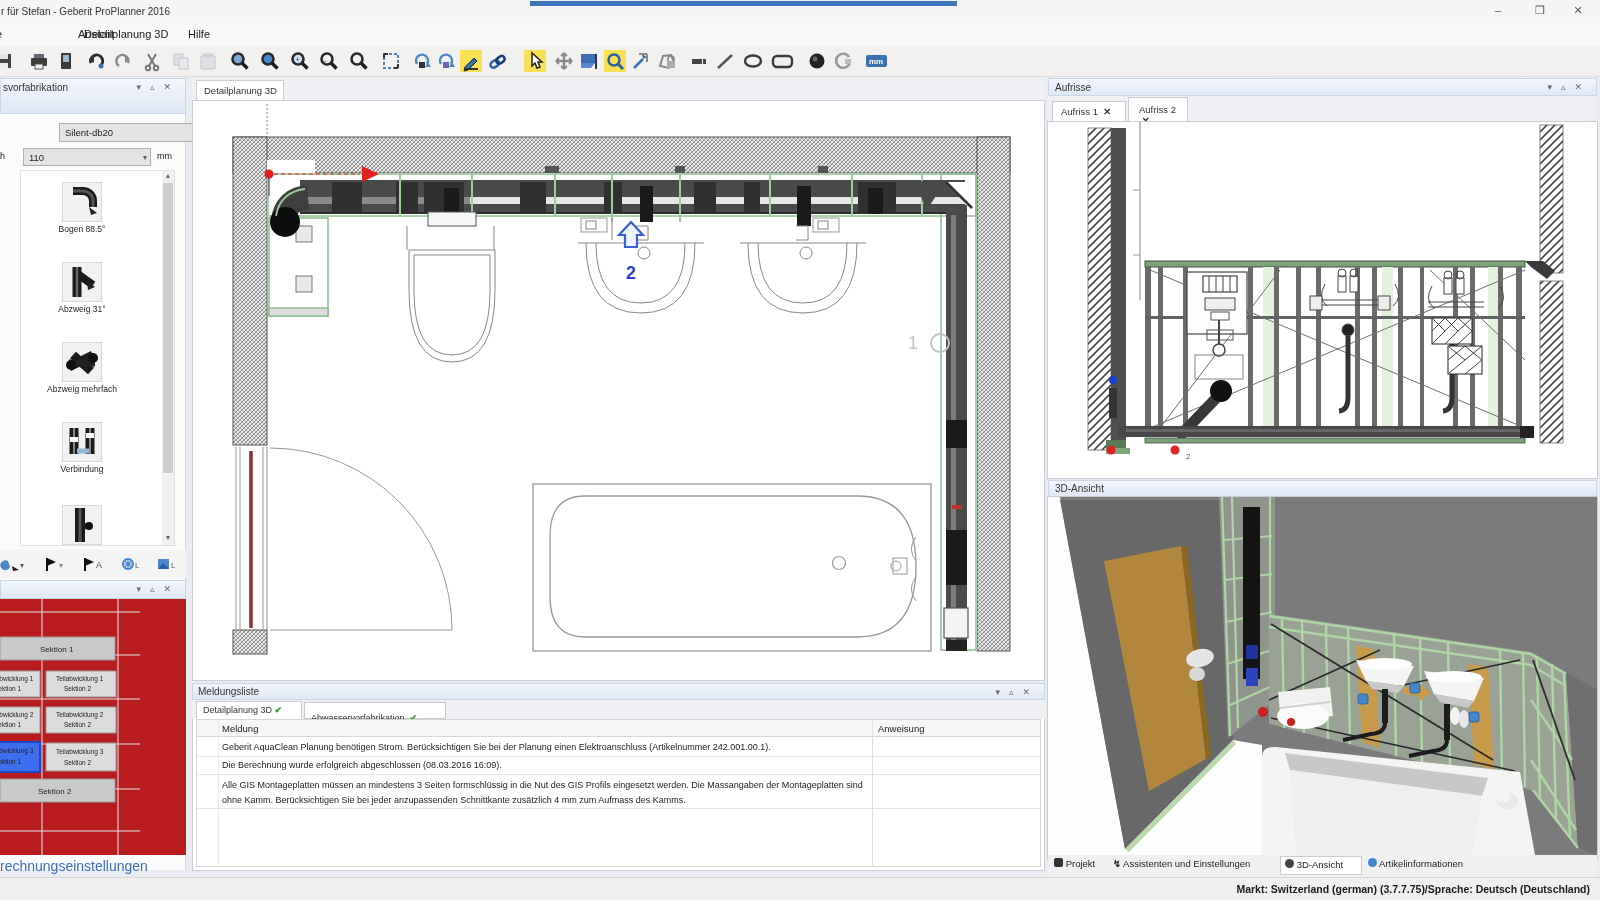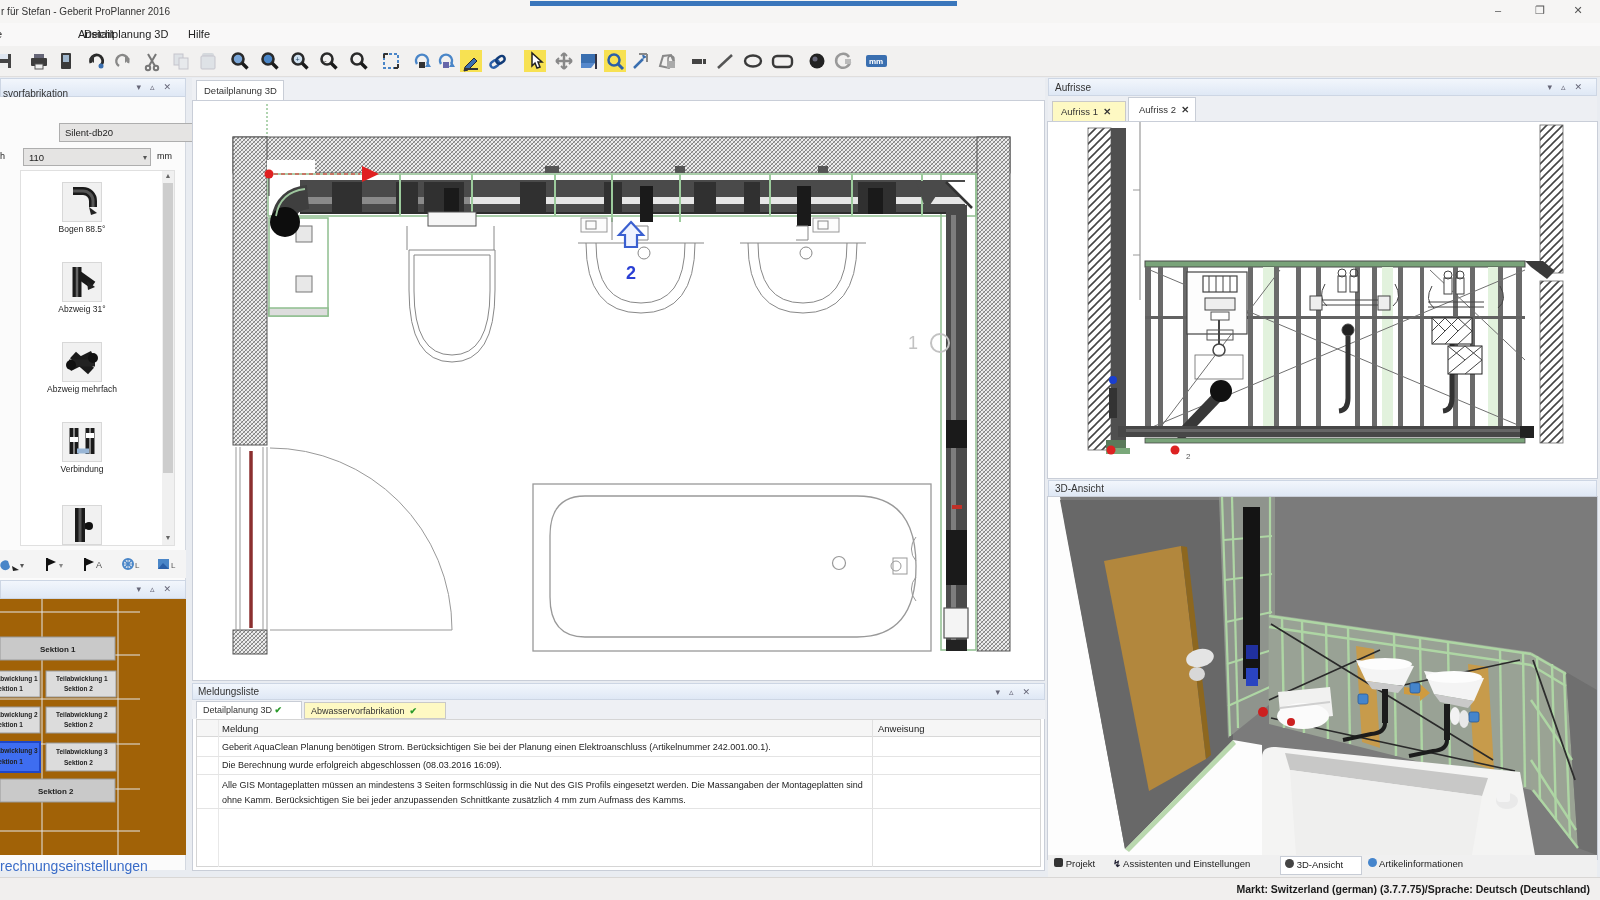--- a/index.html
+++ b/index.html
@@ -28,21 +28,21 @@
 
 #ctabbar { left:192px; top:78px; width:853px; height:22px; background:#eef0f4; }
 #ctab { left:196px; top:80px; width:88px; height:20px; background:#fff; border:1px solid #c8cdd6; border-bottom:none; font-size:9.5px; color:#333; padding:4px 0 0 7px; }
 #canvas { left:192px; top:100px; width:853px; height:581px; background:#fff; border:1px solid #c9ced8; }
 
 #meld { left:192px; top:683px; width:853px; height:188px; background:#fff; border:1px solid #c9ced8; }
 
 #aufpanel { left:1048px; top:78px; width:549px; height:400px; background:#fff; }
 #a3dpanel { left:1048px; top:480px; width:549px; height:397px; background:#fff; }
 .seltab { background:#fff; border:1px solid #c8cdd6; border-bottom:1px solid #fff; }
-.graytab { background:#fef9c3; border:1px solid #c9c9c9; }
+.graytab { background:#ffffff; border:1px solid #c9c9c9; }
 
 #statusbar { left:0; top:877px; width:1600px; height:23px; background:#f1efee; border-top:1px solid #d9d7d5; }
 #stattext { right:10px; top:883px; font-size:10.5px; color:#1a1a1a; font-weight:bold; }
 </style>
 </head>
 <body>
 
 <div class="abs" id="titlebar"></div>
 <div class="abs" id="titletext">r für Stefan - Geberit ProPlanner 2016</div>
 <div class="abs" id="bluebar"></div>
@@ -211,21 +211,21 @@
         <path d="M6 -4 a7 7 0 1 0 1 5" fill="none" stroke="#999" stroke-width="2.5"></path>
         <rect x="2" y="-2" width="6" height="5" fill="#bbb"></rect>
       </g>
 
 <rect x="866" y="9" width="21" height="12" rx="2" fill="#3a6fb0"></rect>
 <text x="869" y="18" font-size="8" fill="#fff" font-weight="bold">mm</text>
 </svg>
 </div>
 
 <div class="abs" id="lpanel"></div>
-<div class="abs phead" style="left:0;top:78px;width:186px;height:19px;padding:9px 0 0 2px;">svorfabrikation<span class="pbtns">▾▵✕</span></div>
+<div class="abs phead" style="left:0;top:78px;width:186px;height:36px;padding:3px 0 0 2px;">svorfabrikation<span class="pbtns">▾▵✕</span></div>
 <div class="abs ddown" style="left:23px;top:123px;width:154px;height:19px;margin-left:36px;">Silent-db20<span class="ddarr">▾</span></div>
 <div class="abs" style="left:0px;top:151px;font-size:9px;color:#222;">h</div>
 <div class="abs ddown" style="left:23px;top:148px;width:128px;height:18px;">110<span class="ddarr">▾</span></div>
 <div class="abs" style="left:157px;top:151px;font-size:9px;color:#222;">mm</div>
 <div class="abs" style="left:20px;top:170px;width:155px;height:376px;background:#fff;border:1px solid #e0e0e0;"></div>
 
 <div class="abs" style="left:162px;top:171px;width:12px;height:374px;background:#f0f0f0;"></div>
 <div class="abs" style="left:163px;top:183px;width:10px;height:290px;background:#cdcdcd;"></div>
 <div class="abs" style="left:163px;top:172px;width:10px;height:10px;color:#666;font-size:7px;text-align:center;">▲</div>
 <div class="abs" style="left:163px;top:534px;width:10px;height:10px;color:#666;font-size:7px;text-align:center;">▼</div>
@@ -294,21 +294,21 @@
         <rect x="-6" y="-5" width="11" height="10" fill="#4a86c8"></rect>
         <path d="M-6 5 l5 -6 l6 6 z" fill="#2a5fa8"></path>
         <text x="7" y="4" font-size="8" fill="#555">L</text>
       </g>
 </svg>
 </div>
 
 <div class="abs phead" style="left:0;top:580px;width:186px;height:19px;">
     <span class="pbtns">▾▵✕</span>
   </div>
-<div class="abs" style="left:0;top:599px;width:186px;height:256px;background:#a16207;font-weight:bold;" id="llcontent">
+<div class="abs" style="left:0;top:599px;width:186px;height:256px;background:#b91c1c;" id="llcontent">
 <svg width="186" height="256" viewBox="0 0 186 256">
 <g stroke="#e3e6ea" stroke-width="1">
 <line x1="42" y1="0" x2="42" y2="256"></line>
 <line x1="118" y1="0" x2="118" y2="256"></line>
 <line x1="0" y1="13" x2="140" y2="13"></line>
 <line x1="0" y1="56" x2="140" y2="56"></line>
 <line x1="0" y1="100" x2="140" y2="100"></line>
 <line x1="0" y1="145" x2="140" y2="145"></line>
 <line x1="0" y1="190" x2="140" y2="190"></line>
 <line x1="0" y1="232" x2="140" y2="232"></line>
@@ -493,39 +493,39 @@
 <line x1="270" y1="630" x2="452" y2="630"></line>
 </g>
 <line x1="251" y1="451" x2="251" y2="628" stroke="#8b2f2f" stroke-width="3.5"></line>
 </svg>
 </div>
 
 <div class="abs" id="meld"></div>
 <div class="abs phead" style="left:192px;top:683px;width:853px;height:17px;padding:2px 0 0 5px;">Meldungsliste<span class="pbtns">▾▵✕</span></div>
 <div class="abs" style="left:192px;top:700px;width:853px;height:19px;background:#eef0f4;"></div>
 <div class="abs seltab" style="left:196px;top:701px;width:106px;height:18px;font-size:9px;color:#333;padding:3px 0 0 6px;">Detailplanung 3D <b style="color:#2a9a2a;">✔</b></div>
-<div class="abs graytab" style="left:304px;top:702px;width:142px;height:17px;font-size:9px;color:#333;padding:3px 0 0 6px;">Abwasservorfabrikation &nbsp;<b style="color:#2a9a2a;">✔</b></div>
+<div class="abs graytab" style="left:304px;top:702px;width:142px;height:17px;font-size:9px;color:#333;padding:10px 0 0 6px;">Abwasservorfabrikation &nbsp;<b style="color:#2a9a2a;">✔</b></div>
 <div class="abs" style="left:196px;top:719px;width:845px;height:148px;background:#fff;border:1px solid #d5d5d5;"></div>
 <div class="abs" style="left:197px;top:720px;width:843px;height:17px;background:#f6f6f6;border-bottom:1px solid #d8d8d8;"></div>
 <div class="abs" style="left:222px;top:723px;font-size:9.5px;color:#222;">Meldung</div>
 <div class="abs" style="left:878px;top:723px;font-size:9.5px;color:#222;">Anweisung</div>
 <div class="abs" style="left:872px;top:720px;width:1px;height:147px;background:#e0e0e0;"></div>
 <div class="abs" style="left:218px;top:720px;width:1px;height:147px;background:#e8e8e8;"></div>
 <div class="abs" style="left:222px;top:742px;width:648px;font-size:9px;color:#222;">Geberit AquaClean Planung benötigen Strom. Berücksichtigen Sie bei der Planung einen Elektroanschluss (Artikelnummer 242.001.00.1).</div>
 <div class="abs" style="left:197px;top:756px;width:843px;height:1px;background:#e4e4e4;"></div>
 <div class="abs" style="left:222px;top:760px;width:648px;font-size:9px;color:#222;">Die Berechnung wurde erfolgreich abgeschlossen (08.03.2016 16:09).</div>
 <div class="abs" style="left:197px;top:774px;width:843px;height:1px;background:#e4e4e4;"></div>
 <div class="abs" style="left:222px;top:778px;width:650px;font-size:9px;color:#222;line-height:15px;">Alle GIS Montageplatten müssen an mindestens 3 Seiten formschlüssig in die Nut des GIS Profils eingesetzt werden. Die Massangaben der Montageplatten sind ohne Kamm. Berücksichtigen Sie bei jeder anzupassenden Schnittkante zusätzlich 4 mm zum Aufmass des Kamms.</div>
 <div class="abs" style="left:197px;top:808px;width:843px;height:1px;background:#e4e4e4;"></div>
 
 <div class="abs" id="aufpanel"></div>
 <div class="abs phead" style="left:1048px;top:78px;width:549px;height:18px;padding:3px 11px 0 6px;">Aufrisse<span class="pbtns">▾▵✕</span></div>
 <div class="abs" style="left:1048px;top:96px;width:549px;height:26px;background:#edeff3;"></div>
 <div class="abs graytab" style="left:1052px;top:101px;width:74px;height:21px;font-size:9.5px;color:#333;padding:4px 0 0 8px;">Aufriss 1 &nbsp;<b>✕</b></div>
-<div class="abs seltab" style="left:1128px;top:97px;width:68px;height:25px;font-size:9.5px;color:#333;padding:6px 0 0 10px;">Aufriss 2 &nbsp;<b>✕</b></div>
+<div class="abs seltab" style="left:1128px;top:97px;width:60px;height:25px;font-size:9.5px;color:#333;padding:6px 0 0 10px;">Aufriss 2 &nbsp;<b>✕</b></div>
 <div class="abs" id="aufsvg" style="left:1048px;top:122px;outline:1px solid #c9ced8;">
 <svg width="549" height="352" viewBox="1048 122 549 352">
 <defs>
 <pattern id="bhatch" width="8" height="8" patternUnits="userSpaceOnUse">
 <path d="M-2 2 L2 -2 M0 8 L8 0 M6 10 L10 6" stroke="#444" stroke-width="1.6" fill="none"></path>
 </pattern>
 </defs>
 <rect x="1048" y="122" width="549" height="352" fill="#fff"></rect>
 
 <rect x="1088" y="128" width="23" height="322" fill="url(#bhatch)" stroke="#666" stroke-width="0.8"></rect>

